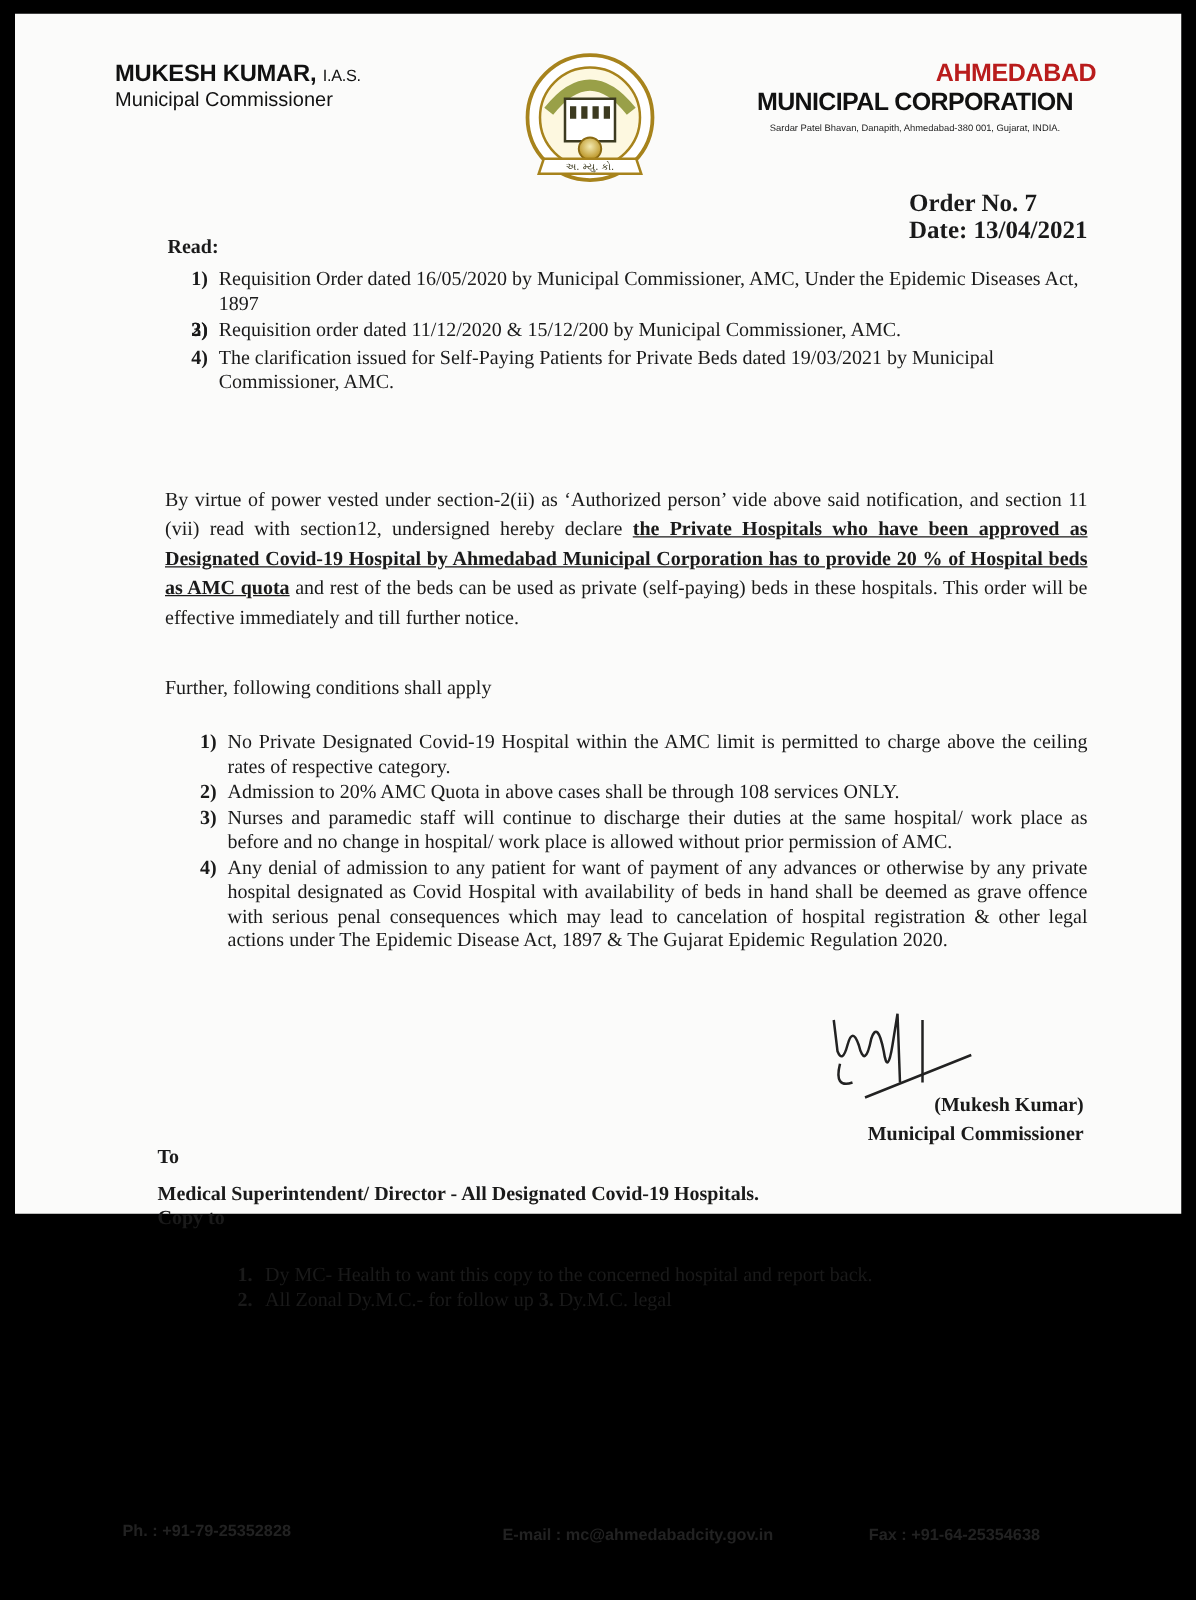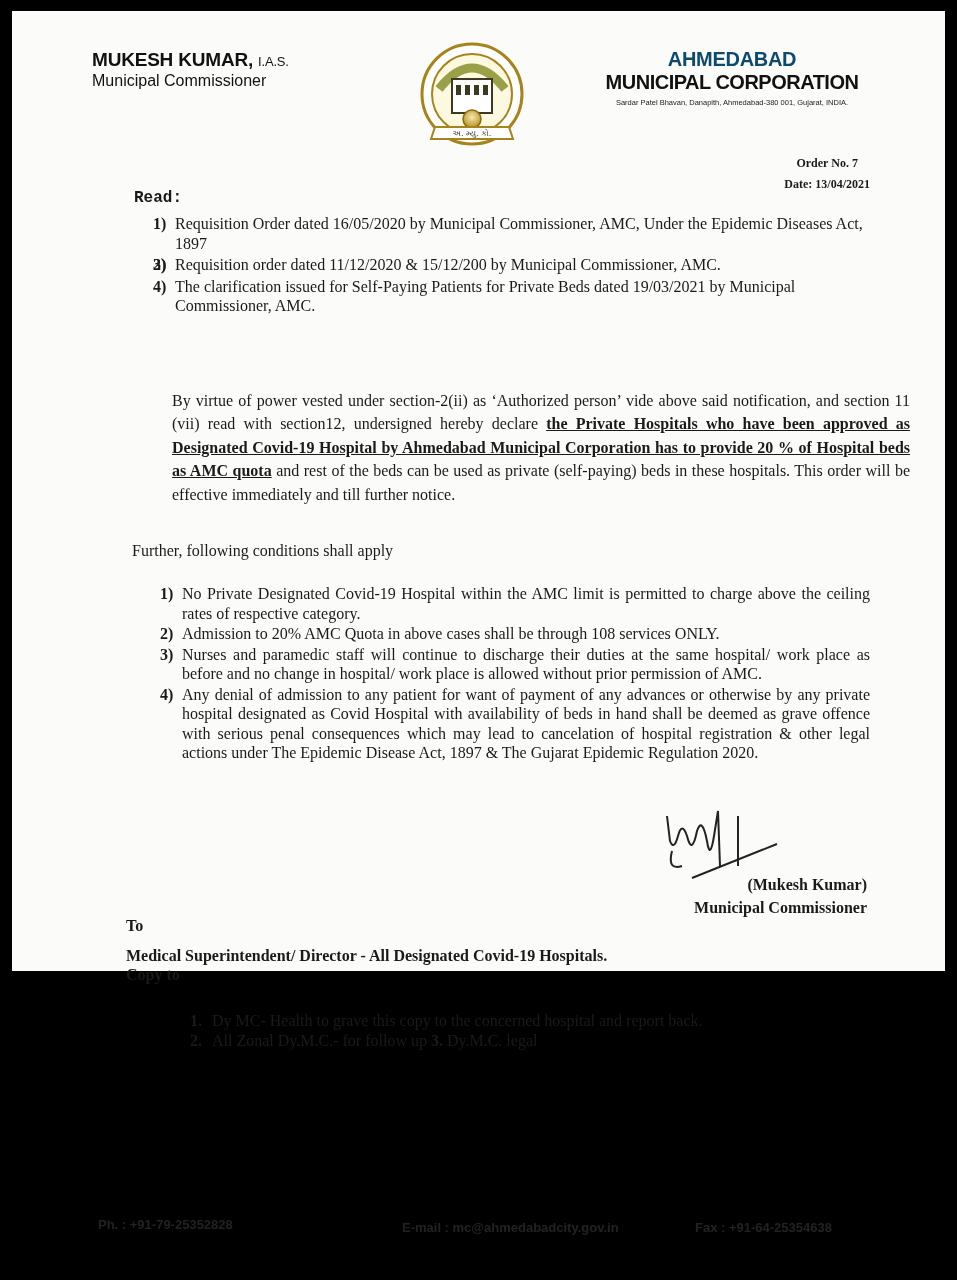--- a/index.html
+++ b/index.html
@@ -8,31 +8,31 @@
       position: absolute; left: 12px; top: 11px; width: 933px; height: 960px;
       background: #fbfbfa;
       font-family: "Liberation Serif", serif; color: #1a1a1a;
     }
     .hdr-left { position: absolute; left: 80px; top: 38px; font-family: "Liberation Sans", sans-serif; }
     .hdr-name { font-size: 19px; font-weight: bold; color: #111; letter-spacing: -0.2px; }
     .hdr-name .ias { font-size: 13px; font-weight: normal; }
     .hdr-role { font-size: 16px; color: #111; margin-top: 1px; }
     .logo { position: absolute; left: 405px; top: 28px; width: 110px; height: 118px; }
     .hdr-right { position: absolute; left: 575px; top: 37px; width: 290px; text-align: center; font-family: "Liberation Sans", sans-serif; }
-    .org1 { font-size: 20px; font-weight: bold; color: #0c4a6e; letter-spacing: -0.3px; }
+    .org1 { font-size: 20px; font-weight: bold; color: #b91c1c; letter-spacing: -0.3px; text-align: right; }
     .org2 { font-size: 20px; font-weight: bold; color: #111; letter-spacing: -0.5px; margin-top: 0px; }
     .addr { font-size: 7.5px; color: #222; margin-top: 4px; white-space: nowrap; }
-    .order { position: absolute; right: 75px; top: 142px; text-align: center; font-weight: bold; font-size: 12px; line-height: 21px; }
-    .read-label { position: absolute; left: 122px; top: 178px; font-weight: bold; font-size: 16px; font-family: Liberation Mono, monospace; }
+    .order { position: absolute; right: 75px; top: 142px; text-align: left; font-weight: bold; font-size: 20px; line-height: 21px; }
+    .read-label { position: absolute; left: 122px; top: 178px; font-weight: bold; font-size: 16px; }
     ol.list { list-style: none; position: absolute; }
     ol.list li { position: relative; padding-left: 22px; font-size: 16px; line-height: 19.5px; }
     ol.list li .num { position: absolute; left: 0; top: 0; font-weight: bold; }
     .read-list { left: 141px; top: 203px; width: 720px; }
     .read-list li { margin-bottom: 2px; }
-    .para { position: absolute; left: 120px; top: 378px; width: 738px; font-size: 16px; line-height: 23.4px; text-align: justify; margin-left: 40px; }
+    .para { position: absolute; left: 120px; top: 378px; width: 738px; font-size: 16px; line-height: 23.4px; text-align: justify; }
     .para .hl { font-weight: bold; text-decoration: underline; }
     .further { position: absolute; left: 120px; top: 531px; font-size: 16px; }
     .cond-list { left: 148px; top: 573px; width: 710px; }
     .cond-list li { line-height: 19.5px; margin-bottom: 1px; text-align: justify; padding-left: 26px; }
     .sign { position: absolute; left: 640px; top: 795px; width: 130px; height: 75px; }
     .signer { position: absolute; left: 640px; top: 862px; text-align: right; font-weight: bold; font-size: 16px; line-height: 23px; width: 215px; }
     .to { position: absolute; left: 114px; top: 906px; font-weight: bold; font-size: 16px; }
     .recipient { position: absolute; left: 114px; top: 936px; font-weight: bold; font-size: 16px; }
     .copyto { position: absolute; left: 114px; top: 955px; font-weight: bold; font-size: 16px; }
     .copy-list { left: 178px; top: 1000px; width: 650px; }
@@ -115,21 +115,21 @@
   <div class="signer">
     <div>(Mukesh Kumar)</div>
     <div>Municipal Commissioner</div>
   </div>
 
   <div class="to">To</div>
   <div class="recipient">Medical Superintendent/ Director - All Designated Covid-19 Hospitals.</div>
   <div class="copyto">Copy to</div>
 
   <ol class="list copy-list">
-    <li><span class="num">1.</span><span>Dy MC- Health to grave this copy to the concerned hospital and report back.</span></li>
+    <li><span class="num">1.</span><span>Dy MC- Health to want this copy to the concerned hospital and report back.</span></li>
     <li><span class="num">2.</span><span>All Zonal Dy.M.C.- for follow up </span><b>3.</b><span> Dy.M.C. legal</span></li>
   </ol>
 
   <div class="footer ft-ph">Ph. : +91-79-25352828</div>
   <div class="footer ft-mail">E-mail : mc@ahmedabadcity.gov.in</div>
   <div class="footer ft-fax">Fax : +91-64-25354638</div>
 
 </div>
 
 </body></html>

